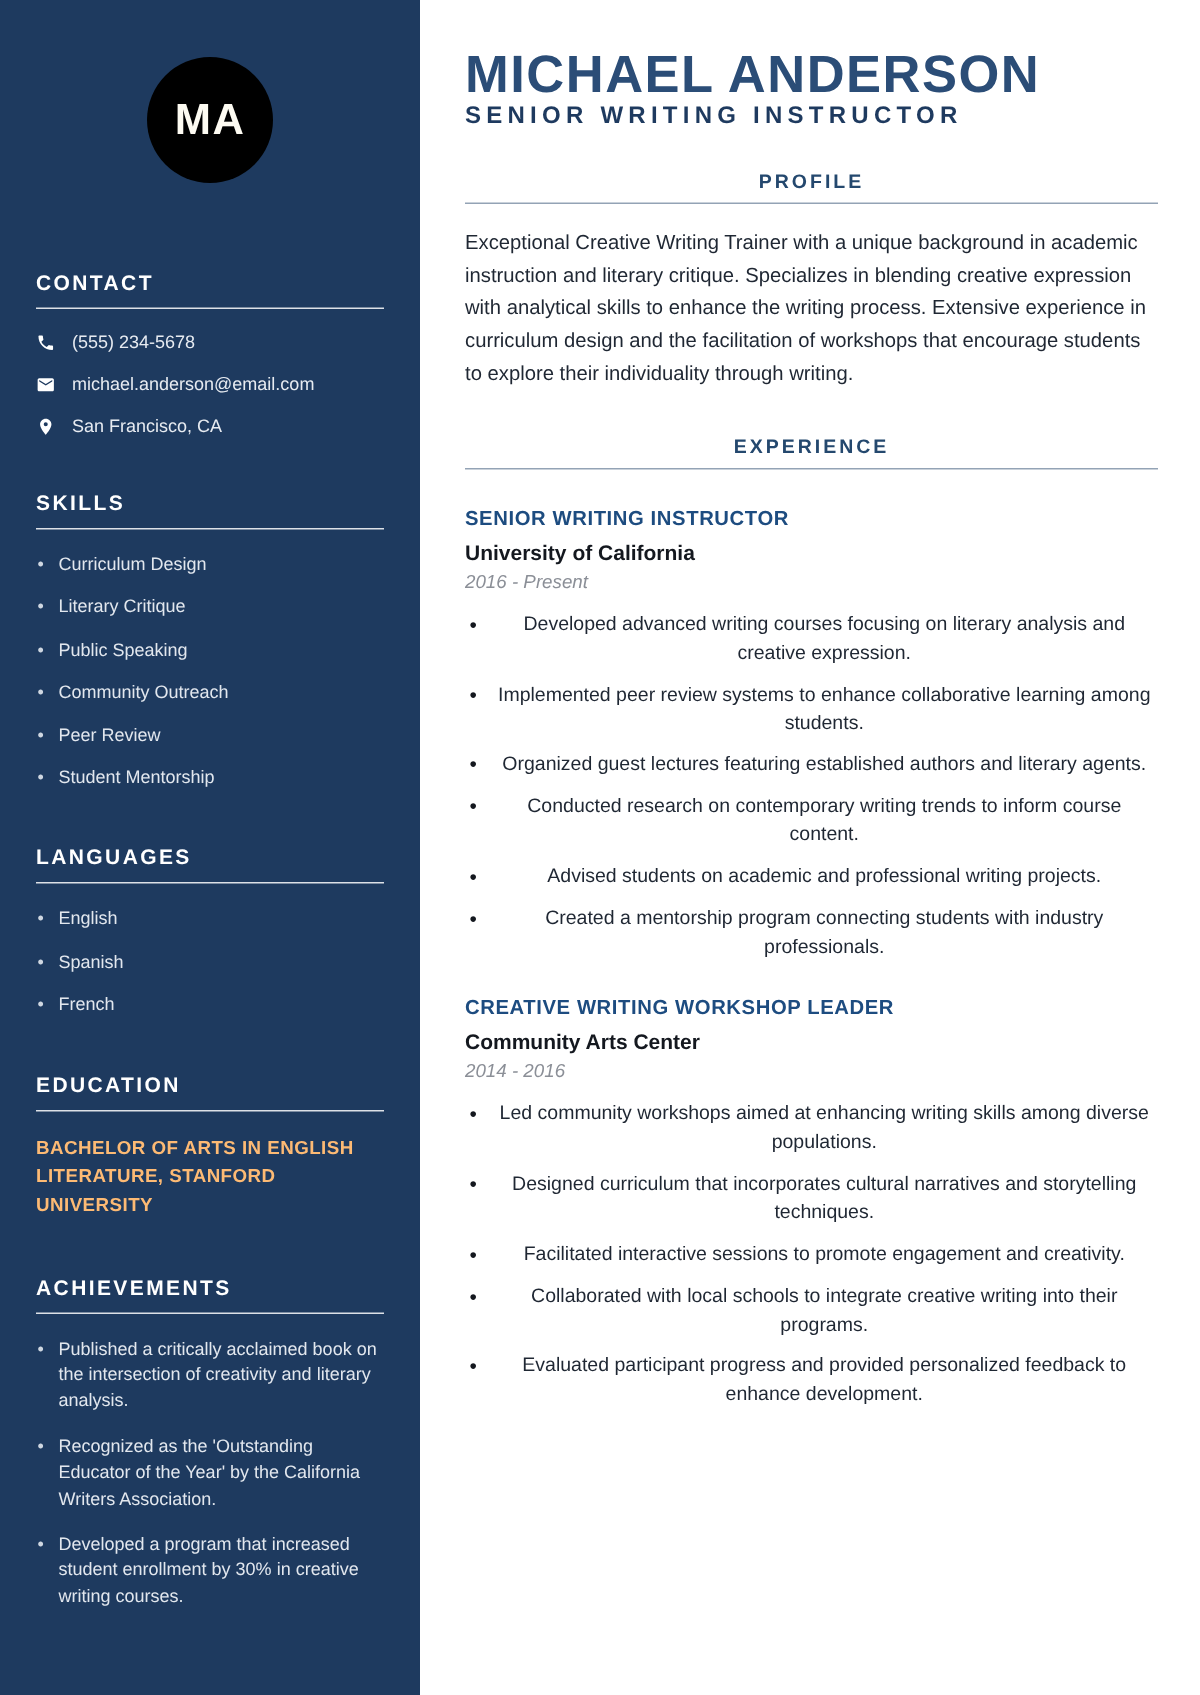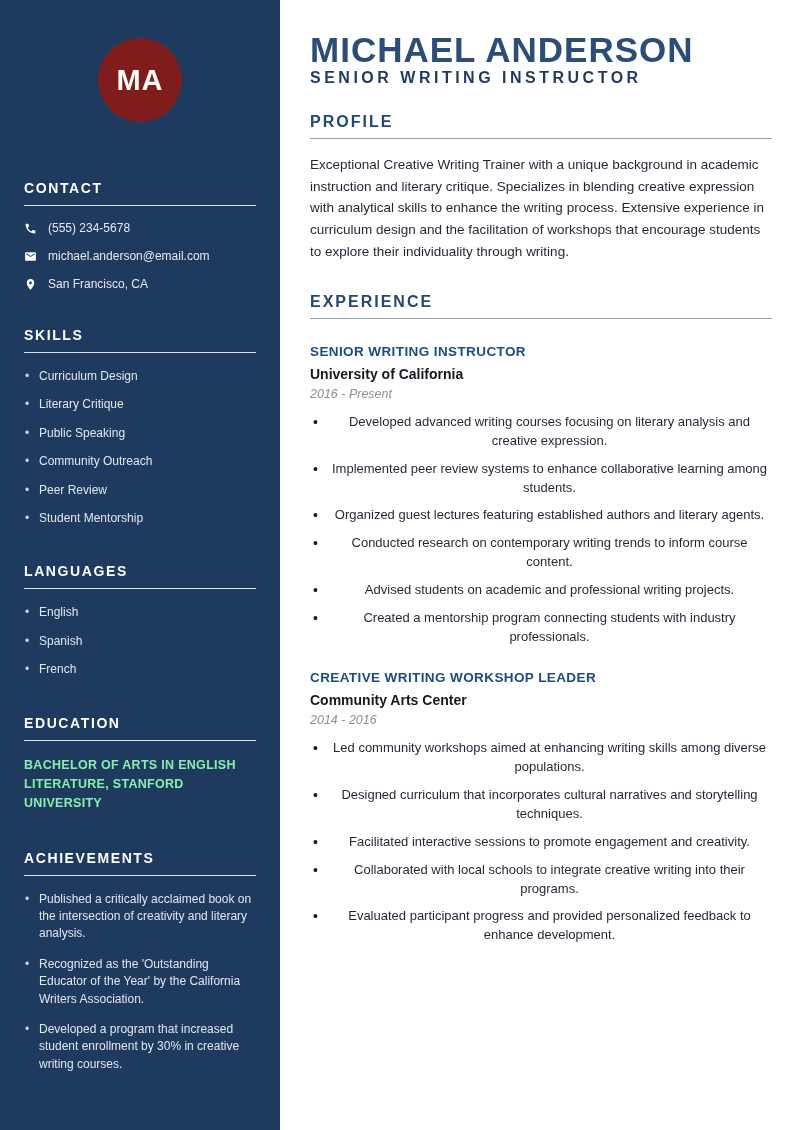--- a/index.html
+++ b/index.html
@@ -1,36 +1,36 @@
 <!DOCTYPE html>
 <html><head>
 <meta charset="utf-8">
 <style>
   html,body { margin:0; padding:0; background:#ffffff; }
   body { width:800px; font-family:"Liberation Sans", sans-serif; -webkit-font-smoothing:antialiased; }
   .page { display:flex; width:800px; min-height:1130px; background:#ffffff; }
 
   
   .sidebar { width:280px; flex-shrink:0; background:#1e3a5f; color:#dde4ec; padding:36px 24px 40px 24px; box-sizing:border-box; }
-  .avatar { width:84px; height:84px; border-radius:50%; background:#7f1d1d; color:#fdfbf2; display:flex; align-items:center; justify-content:center; font-size:29px; font-weight:bold; letter-spacing:1px; margin:2px auto 58px auto; }
+  .avatar { width:84px; height:84px; border-radius:50%; background:#000000; color:#fdfbf2; display:flex; align-items:center; justify-content:center; font-size:29px; font-weight:bold; letter-spacing:1px; margin:2px auto 58px auto; }
   .s-section { margin-bottom:36px; }
   .s-heading { font-size:14px; font-weight:bold; letter-spacing:1.6px; color:#ffffff; padding-bottom:9px; border-bottom:1px solid rgba(255,255,255,0.85); margin-bottom:15px; }
   .contact-item { display:flex; align-items:center; gap:11px; font-size:12px; color:#e7ebf1; margin-bottom:14px; }
   .contact-item svg { flex-shrink:0; display:block; }
   .s-list { list-style:none; margin:0; padding:0; }
   .s-list li { position:relative; padding-left:15px; font-size:12px; color:#e2e7ee; margin-bottom:11px; line-height:1.45; }
   .s-list li::before { content:"•"; position:absolute; left:1px; top:0; color:#cfd7e1; }
-  .degree { font-size:12.5px; font-weight:bold; color:#86efac; line-height:1.55; letter-spacing:0.3px; margin-top:2px; }
+  .degree { font-size:12.5px; font-weight:bold; color:#fdba74; line-height:1.55; letter-spacing:0.3px; margin-top:2px; }
   .ach-list li { margin-bottom:13px; }
 
   
   .main { flex:1; box-sizing:border-box; padding:32px 28px 40px 30px; background:#ffffff; }
   .name { font-size:35px; font-weight:bold; color:#2b4d77; letter-spacing:1px; margin:0 0 0 0; line-height:1.05; }
   .job-subtitle { font-size:16px; font-weight:600; color:#1e3a5f; letter-spacing:3.5px; margin:0 0 26px 0; }
-  .m-heading { font-size:16px; font-weight:bold; color:#24486e; letter-spacing:2px; margin:0 0 7px 0; }
+  .m-heading { font-size:13px; font-weight:bold; color:#24486e; letter-spacing:2px; margin:0 0 7px 0;text-align:center; }
   .rule { border:none; border-top:1px solid #93a3b5; margin:0 0 15px 0; }
   .profile-text { font-size:13.5px; color:#1f2733; line-height:1.62; margin:0 0 30px 0; }
   .job { margin-bottom:24px; }
   .job-title { font-size:13.5px; font-weight:bold; color:#1d4c80; letter-spacing:0.4px; margin:2px 0 7px 0; }
   .company { font-size:14px; font-weight:bold; color:#14181f; margin:0 0 5px 0; }
   .dates { font-size:12.5px; font-style:italic; color:#8b8f97; margin:0 0 12px 0; }
   .bullets { list-style:none; margin:0; padding:0;text-align:center; }
   .bullets li { position:relative; padding-left:17px; font-size:13px; color:#1f2733; line-height:1.45; margin-bottom:9px; }
   .bullets li::before { content:"•"; position:absolute; left:3px; top:-1px; color:#14181f; font-size:14px; }
   .exp-gap { height:8px; }

